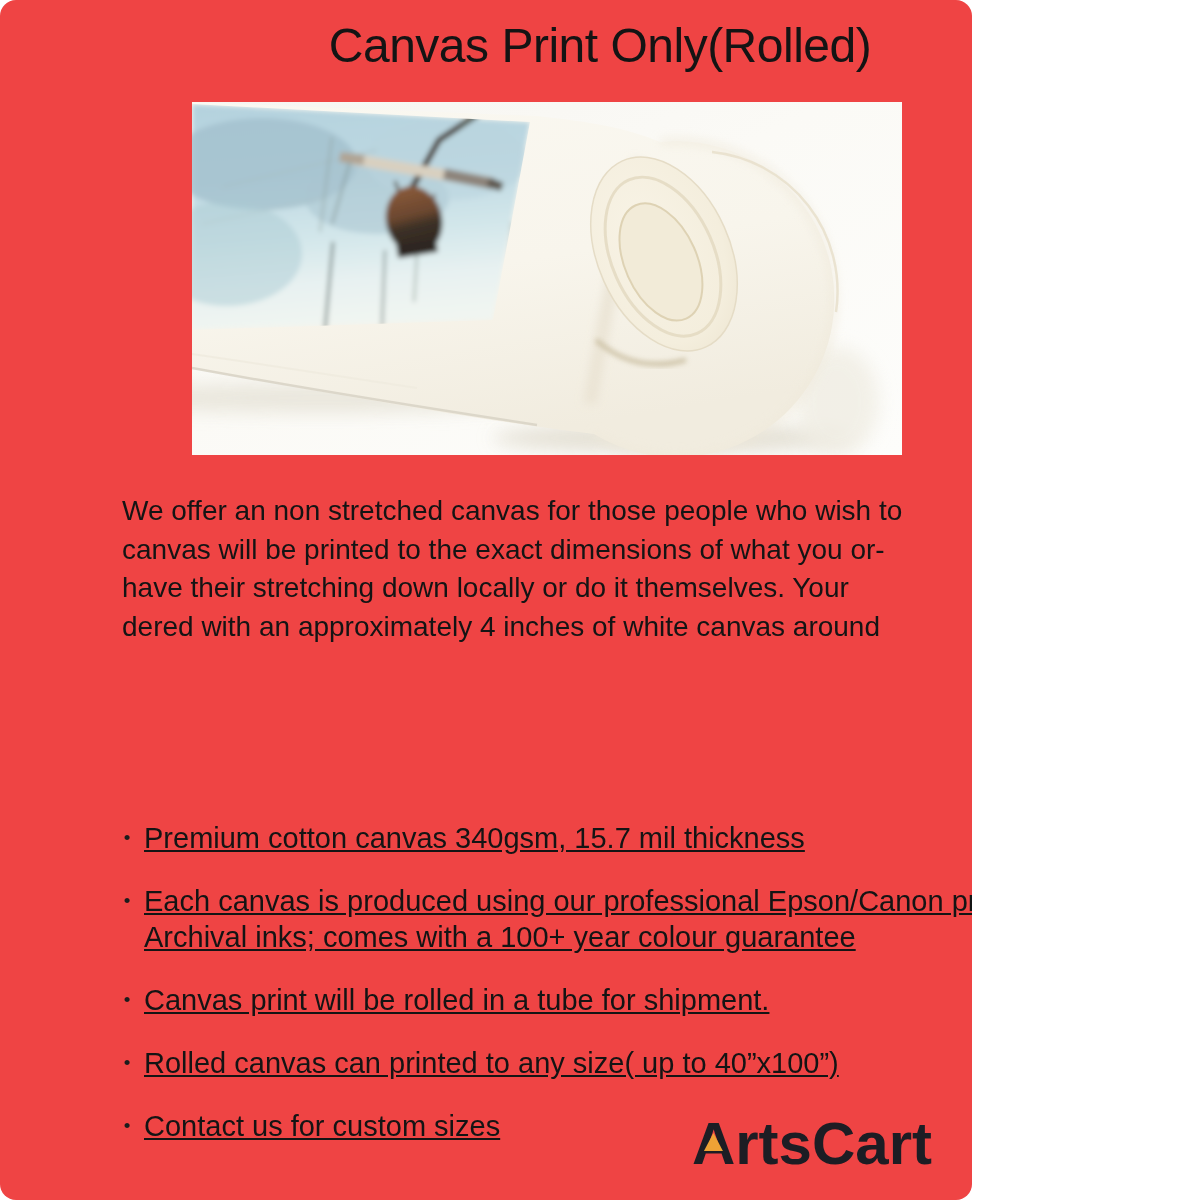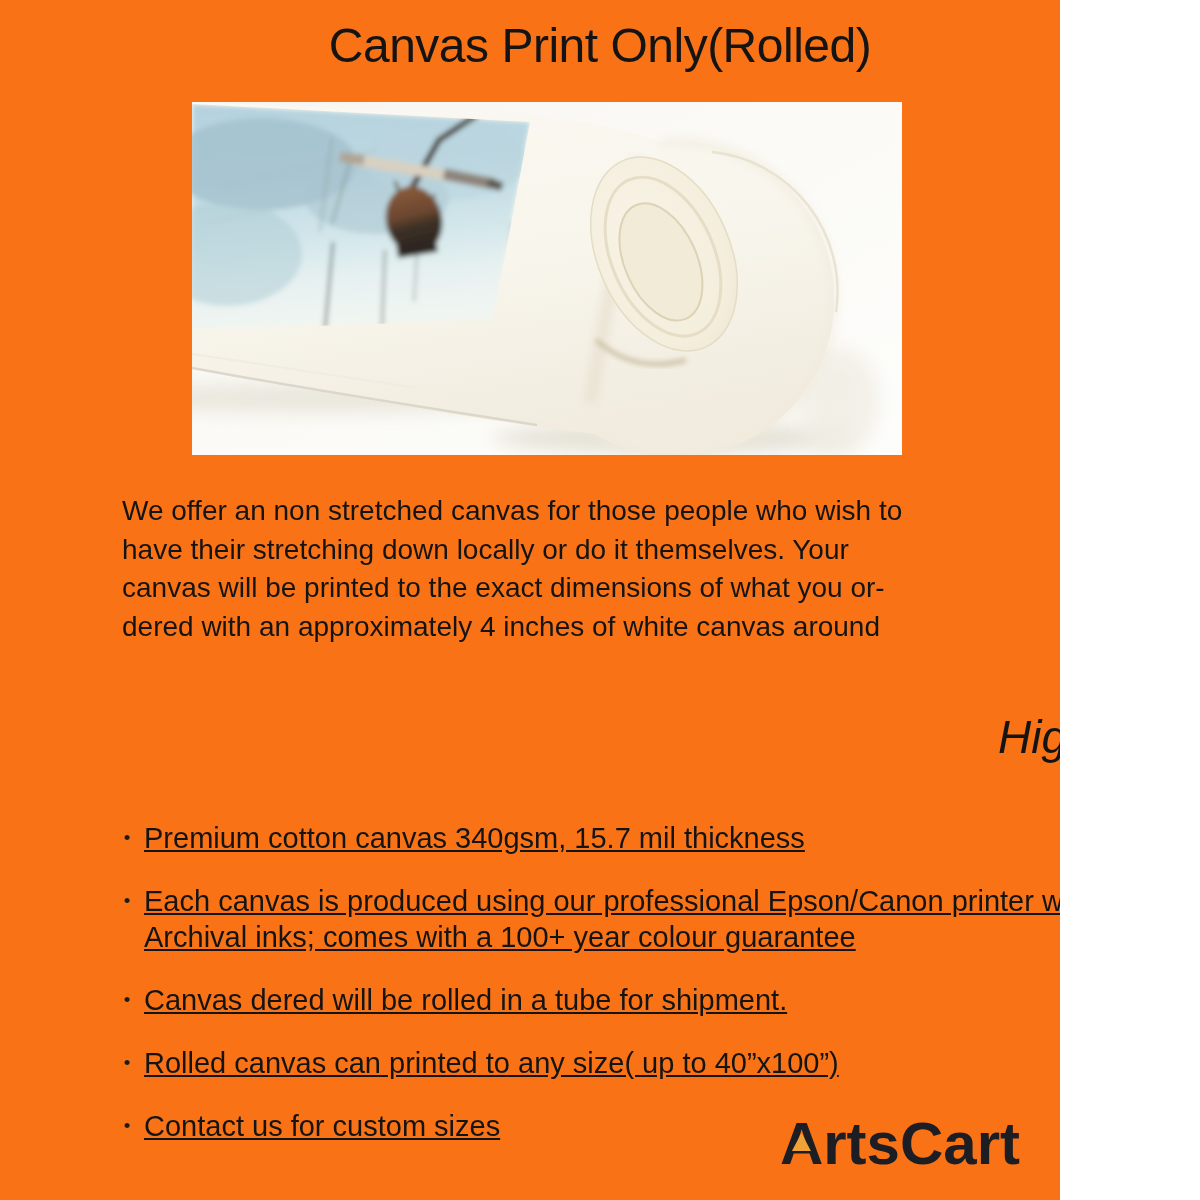--- a/index.html
+++ b/index.html
@@ -1,22 +1,23 @@
 <!DOCTYPE html>
 <html><head>
 <meta charset="utf-8">
 <style>
   html,body{margin:0;padding:0;background:#ffffff;}
   .page{
     position:relative;
-    width:1060px;height:1200px;
-    background:#f97316;
+    width:972px;height:1200px;
+    background:#ef4444;
     font-family:"Liberation Sans", sans-serif;
     color:#141414;
     overflow:hidden;
+    border-radius:16px;
   }
   .title{
     position:absolute;top:18px;left:0;width:1200px;
     text-align:center;
     font-size:48px;line-height:56px;
     letter-spacing:-0.5px;
     white-space:nowrap;
   }
   .photo{
     position:absolute;left:192px;top:102px;width:710px;height:353px;
@@ -173,39 +174,39 @@
         <path d="M404,238 Q442,272 494,258" stroke="#c8bc9e" stroke-width="5" fill="none" opacity="0.8" filter="url(#soft)"></path>
       </g>
 
       <path d="M0,266 C120,288 260,310 345,323" stroke="#d9d4c6" stroke-width="2.5" fill="none" opacity="0.9"></path>
       <path d="M0,252 C80,264 170,277 225,286" stroke="#efebdf" stroke-width="2" fill="none" opacity="0.9"></path>
     </svg>
   </div>
 
   <div class="description">
     <div class="line">We offer an non stretched canvas for those people who wish to</div>
+    <div class="line">canvas will be printed to the exact dimensions of what you or-</div>
     <div class="line">have their stretching down locally or do it themselves. Your</div>
-    <div class="line">canvas will be printed to the exact dimensions of what you or-</div>
     <div class="line">dered with an approximately 4 inches of white canvas around</div>
   </div>
 
   <div class="highlights-title">Highlights</div>
 
   <ul class="bullets">
     <li class="bullet-item">
       <span class="bullet-dot">•</span>
       <span class="bullet-text">Premium cotton canvas 340gsm, 15.7 mil thickness</span>
     </li>
     <li class="bullet-item">
       <span class="bullet-dot">•</span>
       <span class="bullet-text">Each canvas is produced using our professional Epson/Canon printer with Archival inks; comes with a 100+ year colour guarantee</span>
     </li>
     <li class="bullet-item">
       <span class="bullet-dot">•</span>
-      <span class="bullet-text">Canvas dered will be rolled in a tube for shipment.</span>
+      <span class="bullet-text">Canvas print will be rolled in a tube for shipment.</span>
     </li>
     <li class="bullet-item">
       <span class="bullet-dot">•</span>
       <span class="bullet-text">Rolled canvas can printed to any size( up to 40”x100”)</span>
     </li>
     <li class="bullet-item">
       <span class="bullet-dot">•</span>
       <span class="bullet-text">Contact us for custom sizes</span>
     </li>
   </ul>

